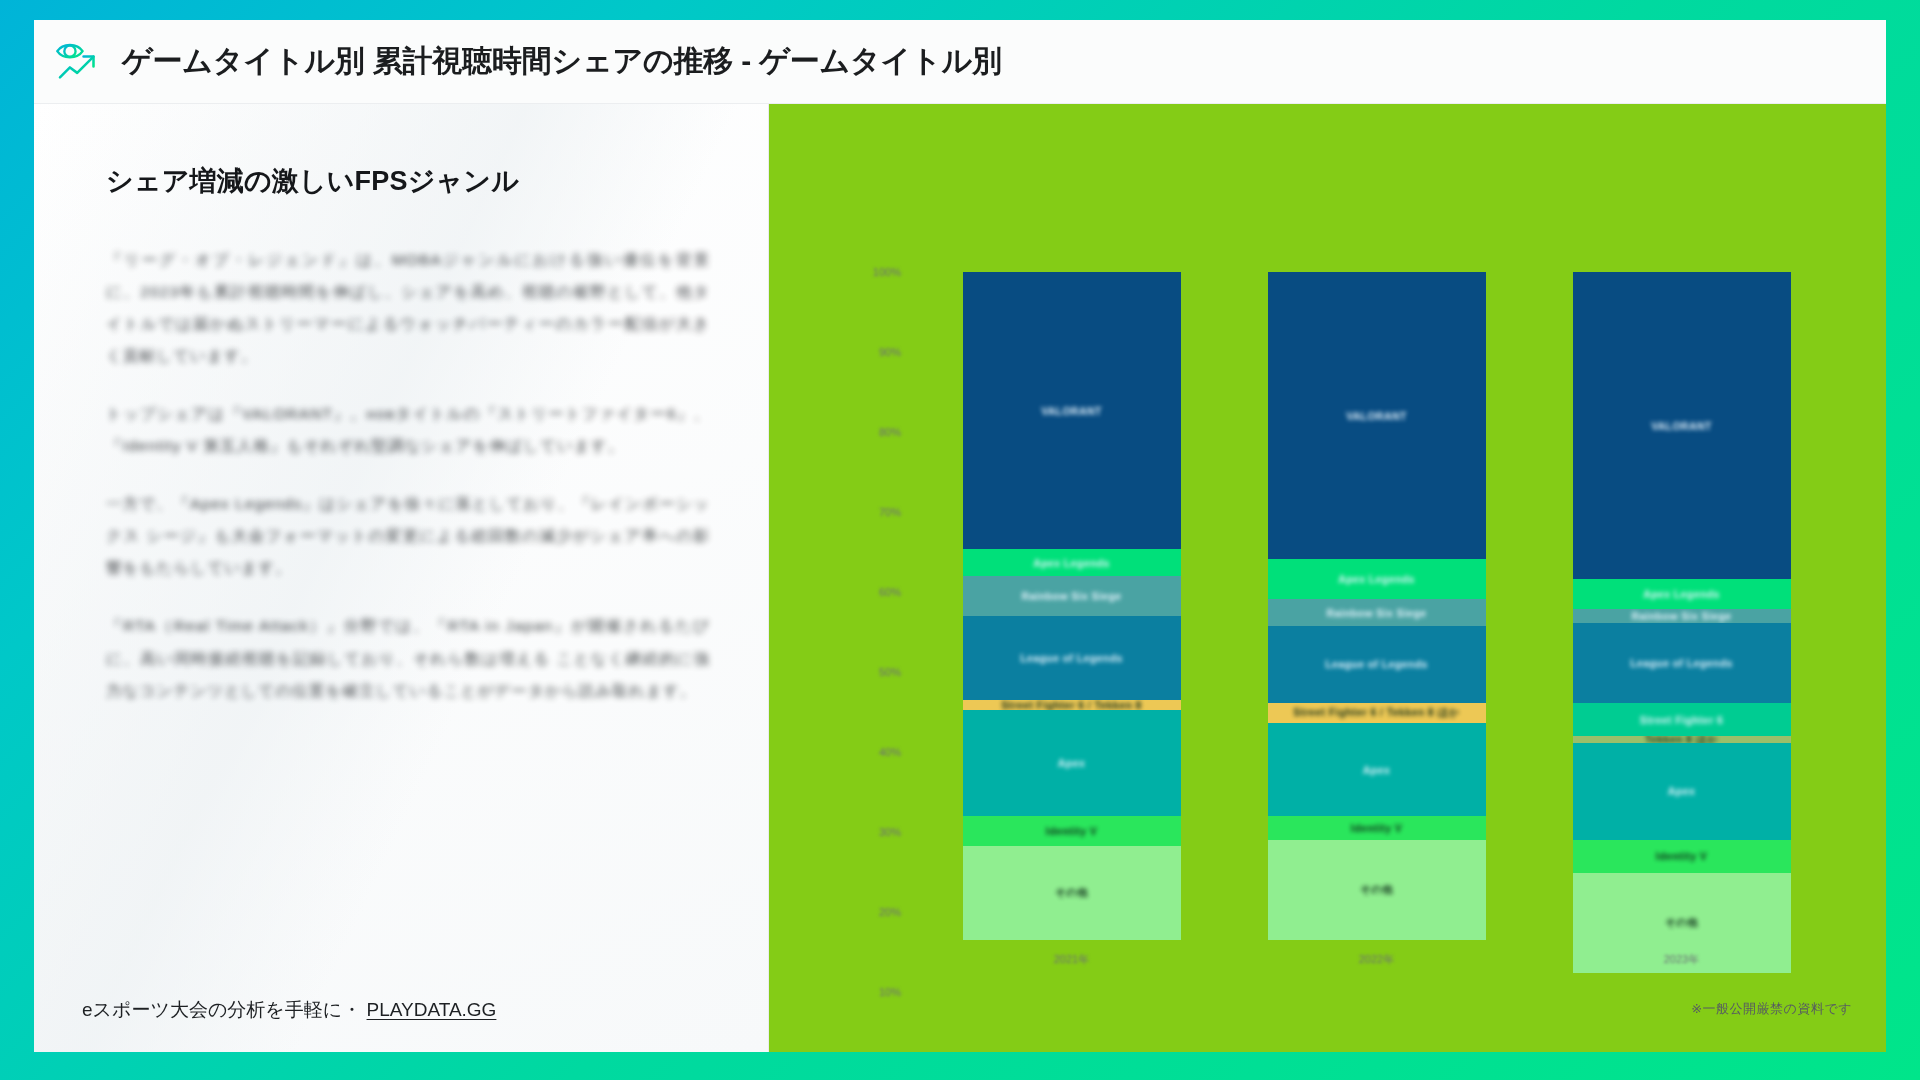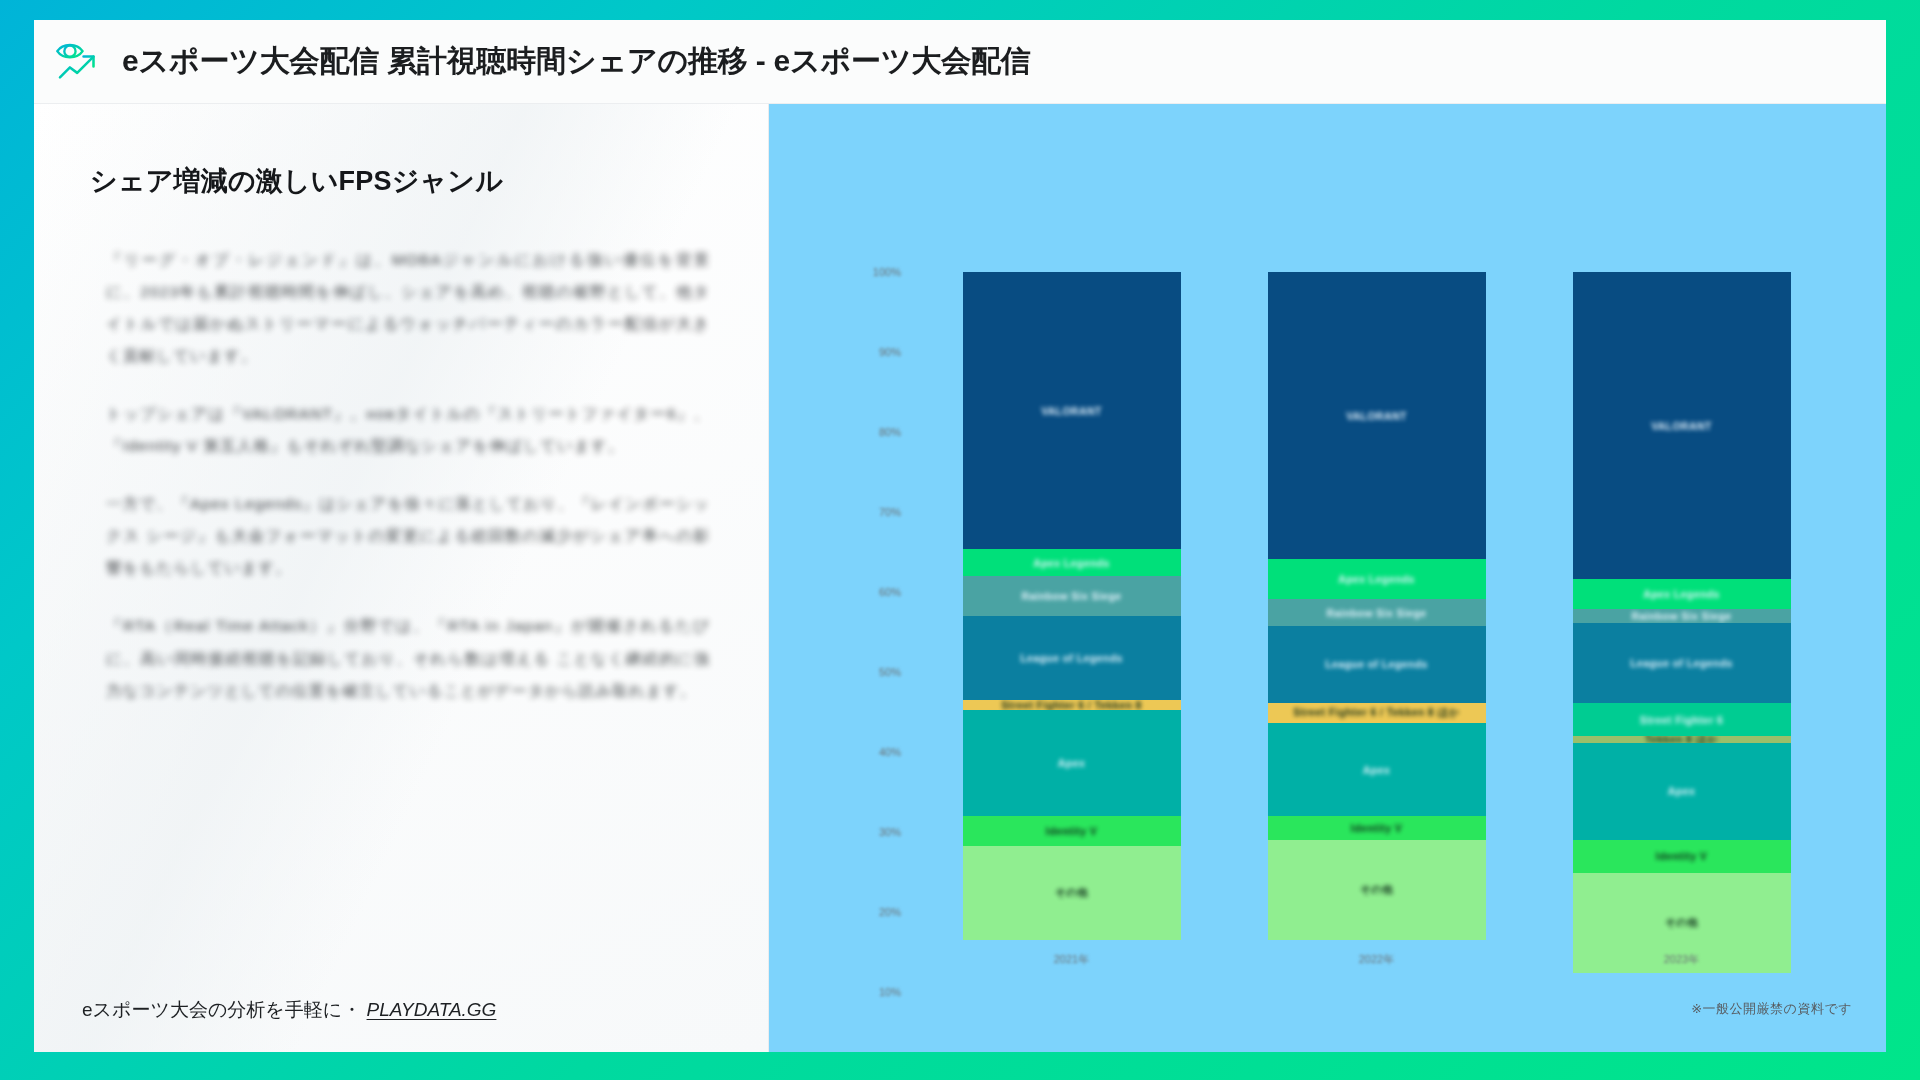--- a/index.html
+++ b/index.html
@@ -46,28 +46,28 @@
   .left-pane {
     position: relative;
     width: 735px; flex: 0 0 735px;
     border-right: 1px solid #e9ecee;
     background:
       linear-gradient(115deg, rgba(255,255,255,0) 0%, rgba(238,242,244,0.75) 42%, rgba(255,255,255,0) 60%),
       linear-gradient(160deg, #ffffff 0%, #f7f9fa 100%);
     padding: 56px 48px 0 48px;
   }
   .right-pane {
-    position: relative; flex: 1 1 auto; background: #7dd3fc;
+    position: relative; flex: 1 1 auto; background: #84cc16;
   }
 
   
   .headline {
     font-size: 27px; font-weight: bold; color: #15171a;
     line-height: 1.62; letter-spacing: 0.2px;
-    margin-left: 8px;
+    margin-left: 24px;
   }
 
   
   .copy {
     margin-top: 40px; margin-left: 24px; margin-right: 10px;
     filter: blur(3.1px);
     opacity: .92;
   }
   .copy p {
     font-size: 15.5px; line-height: 2.07; color: #2b2f33;
@@ -81,21 +81,21 @@
     display: flex; align-items: flex-end; gap: 10px;
   }
   .logo-wrap { position: relative; height: 44px; }
   .logo-tm {
     position: absolute; right: -9px; top: -2px;
     font-size: 11px; color: #00d98a; font-weight: bold;
   }
   .tagline {
     font-size: 19px; color: #1d2023; padding-bottom: 3px; white-space: nowrap;
   }
-  .tagline u { text-decoration: underline; text-underline-offset: 3px; font-style: italic; }
+  .tagline u { text-decoration: underline; text-underline-offset: 3px; }
 
   .confidential {
     position: absolute; right: 34px; bottom: 34px;
     font-size: 13px; color: #575c61; letter-spacing: .5px;
   }
 
   
   .chart {
     position: absolute; left: 0; top: 0; right: 0; bottom: 0;
   }
@@ -144,21 +144,21 @@
               <stop offset="0%" stop-color="#00b4d8"></stop>
               <stop offset="100%" stop-color="#00e58a"></stop>
             </linearGradient>
           </defs>
           <path d="M8 20 C14 11, 30 11, 36 20 C30 29, 14 29, 8 20 Z" stroke="url(#g1)" stroke-width="2.6" stroke-linejoin="round"></path>
           <circle cx="22" cy="20" r="6.2" stroke="url(#g1)" stroke-width="2.6"></circle>
           <polyline points="11,49 22,38 30,44 48,26" stroke="url(#g1)" stroke-width="2.8" stroke-linecap="round" stroke-linejoin="round"></polyline>
           <polyline points="37,26 48,26 48,37" stroke="url(#g1)" stroke-width="2.8" stroke-linecap="round" stroke-linejoin="round"></polyline>
         </svg>
       </span>
-      <div class="header-title">eスポーツ大会配信 累計視聴時間シェアの推移 - eスポーツ大会配信</div>
+      <div class="header-title">ゲームタイトル別 累計視聴時間シェアの推移 - ゲームタイトル別</div>
     </div>
 
     <div class="body">
 
       <div class="left-pane">
 
         <div class="headline">
           <div>シェア増減の激しいFPSジャンル</div>
         </div>
 

